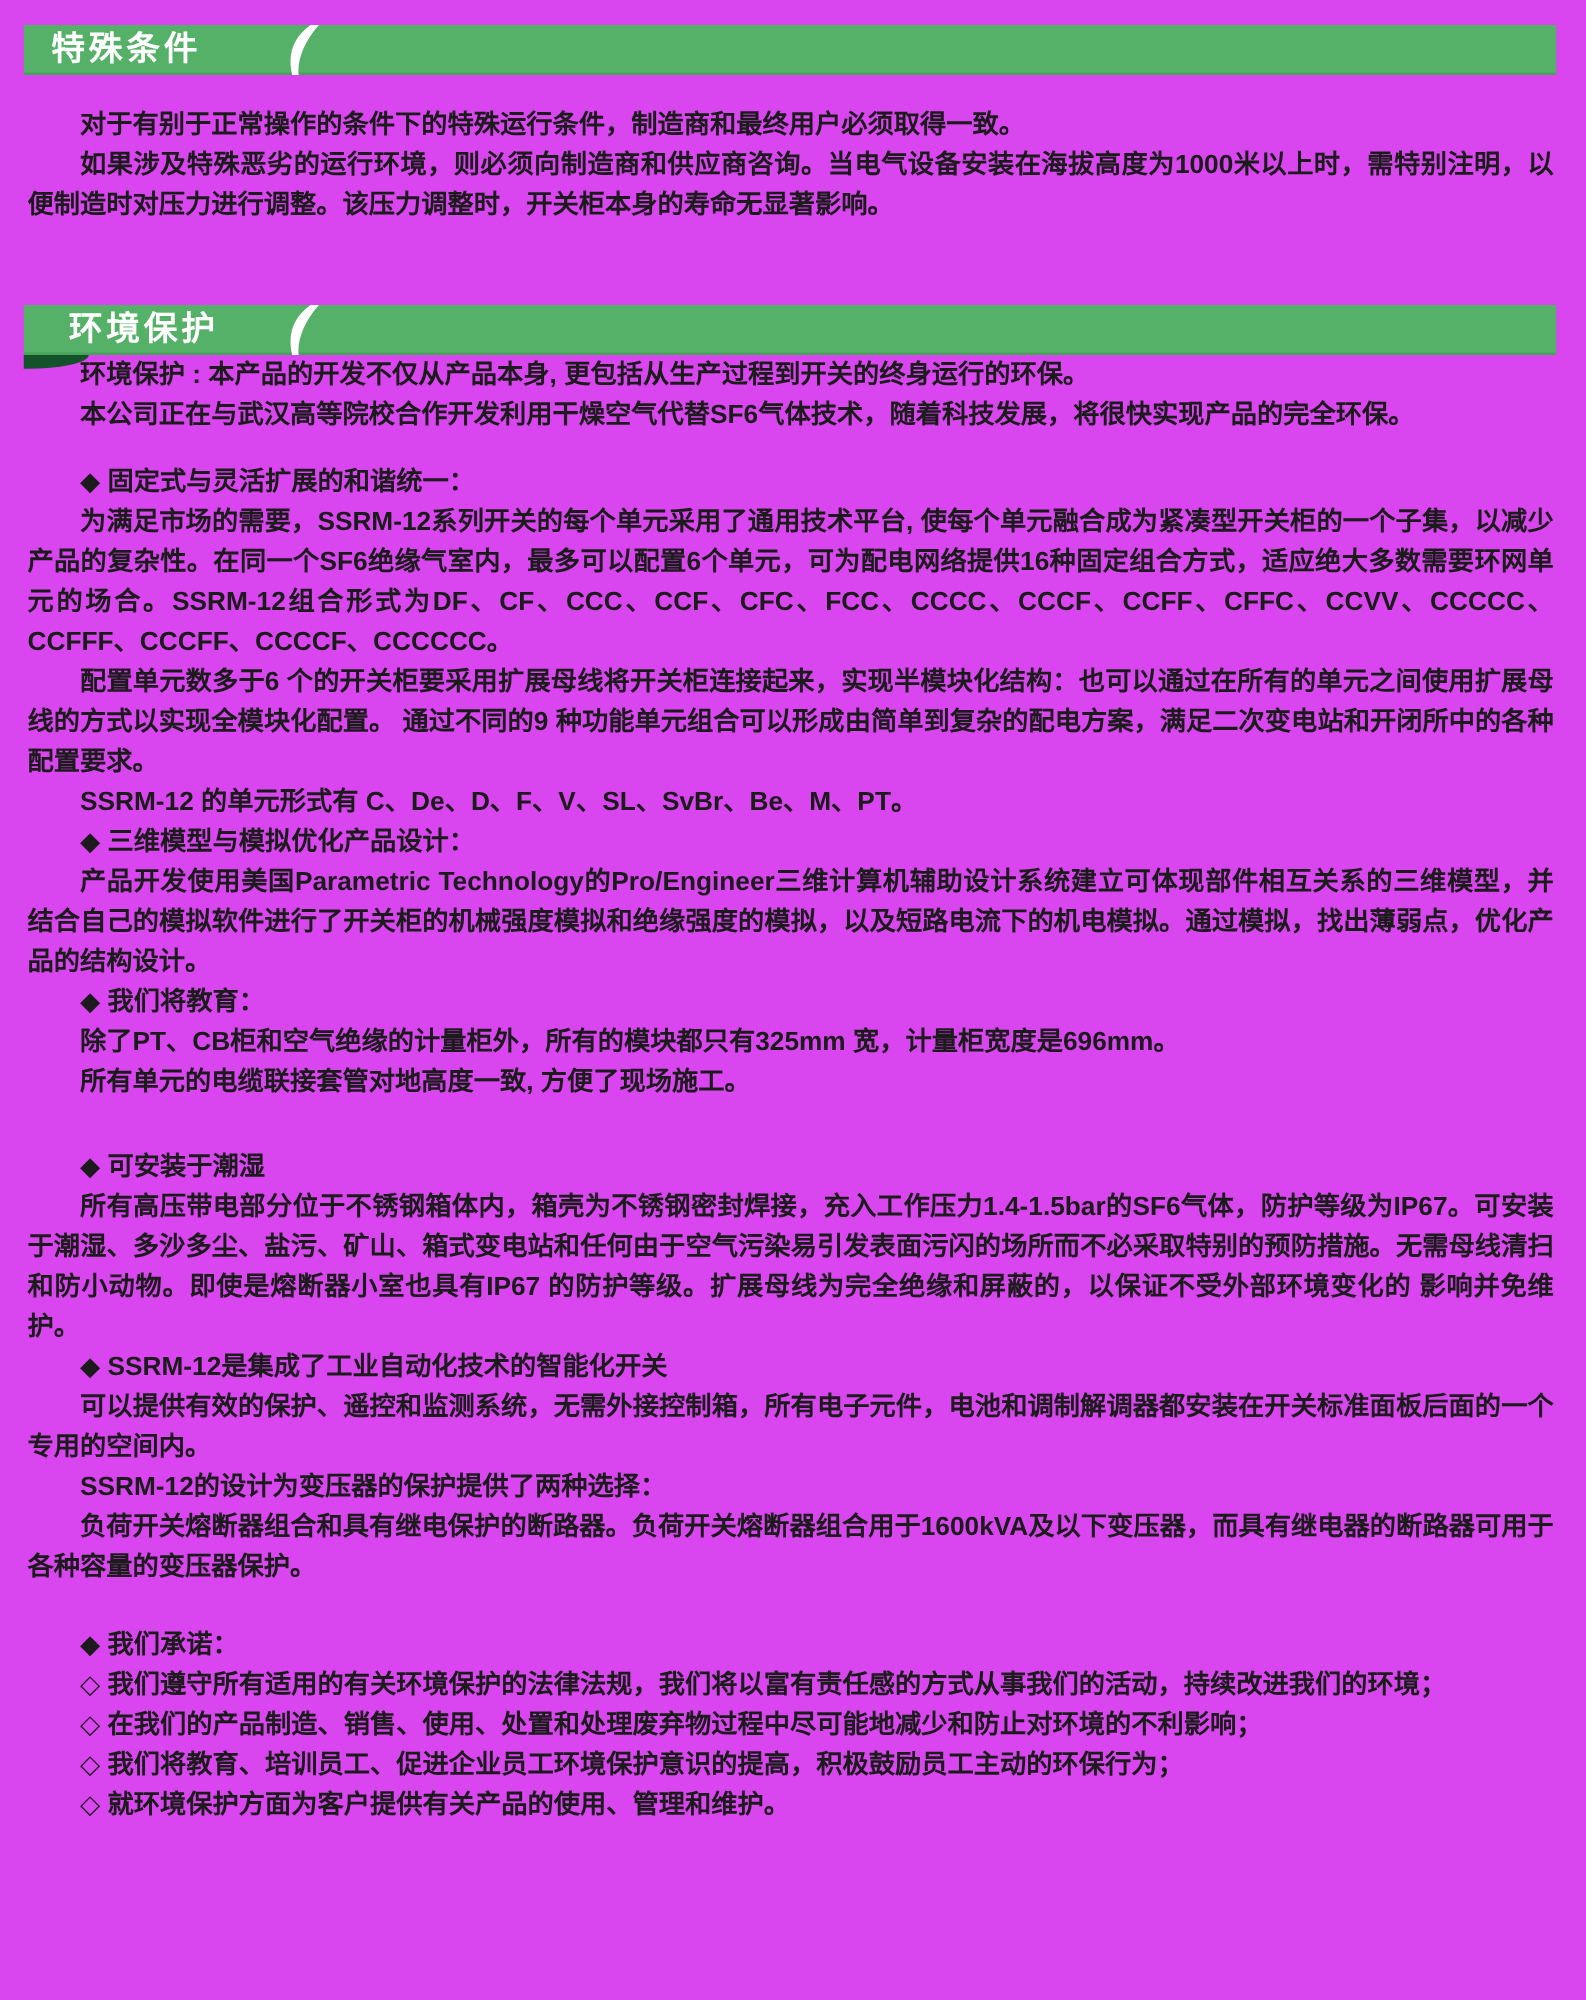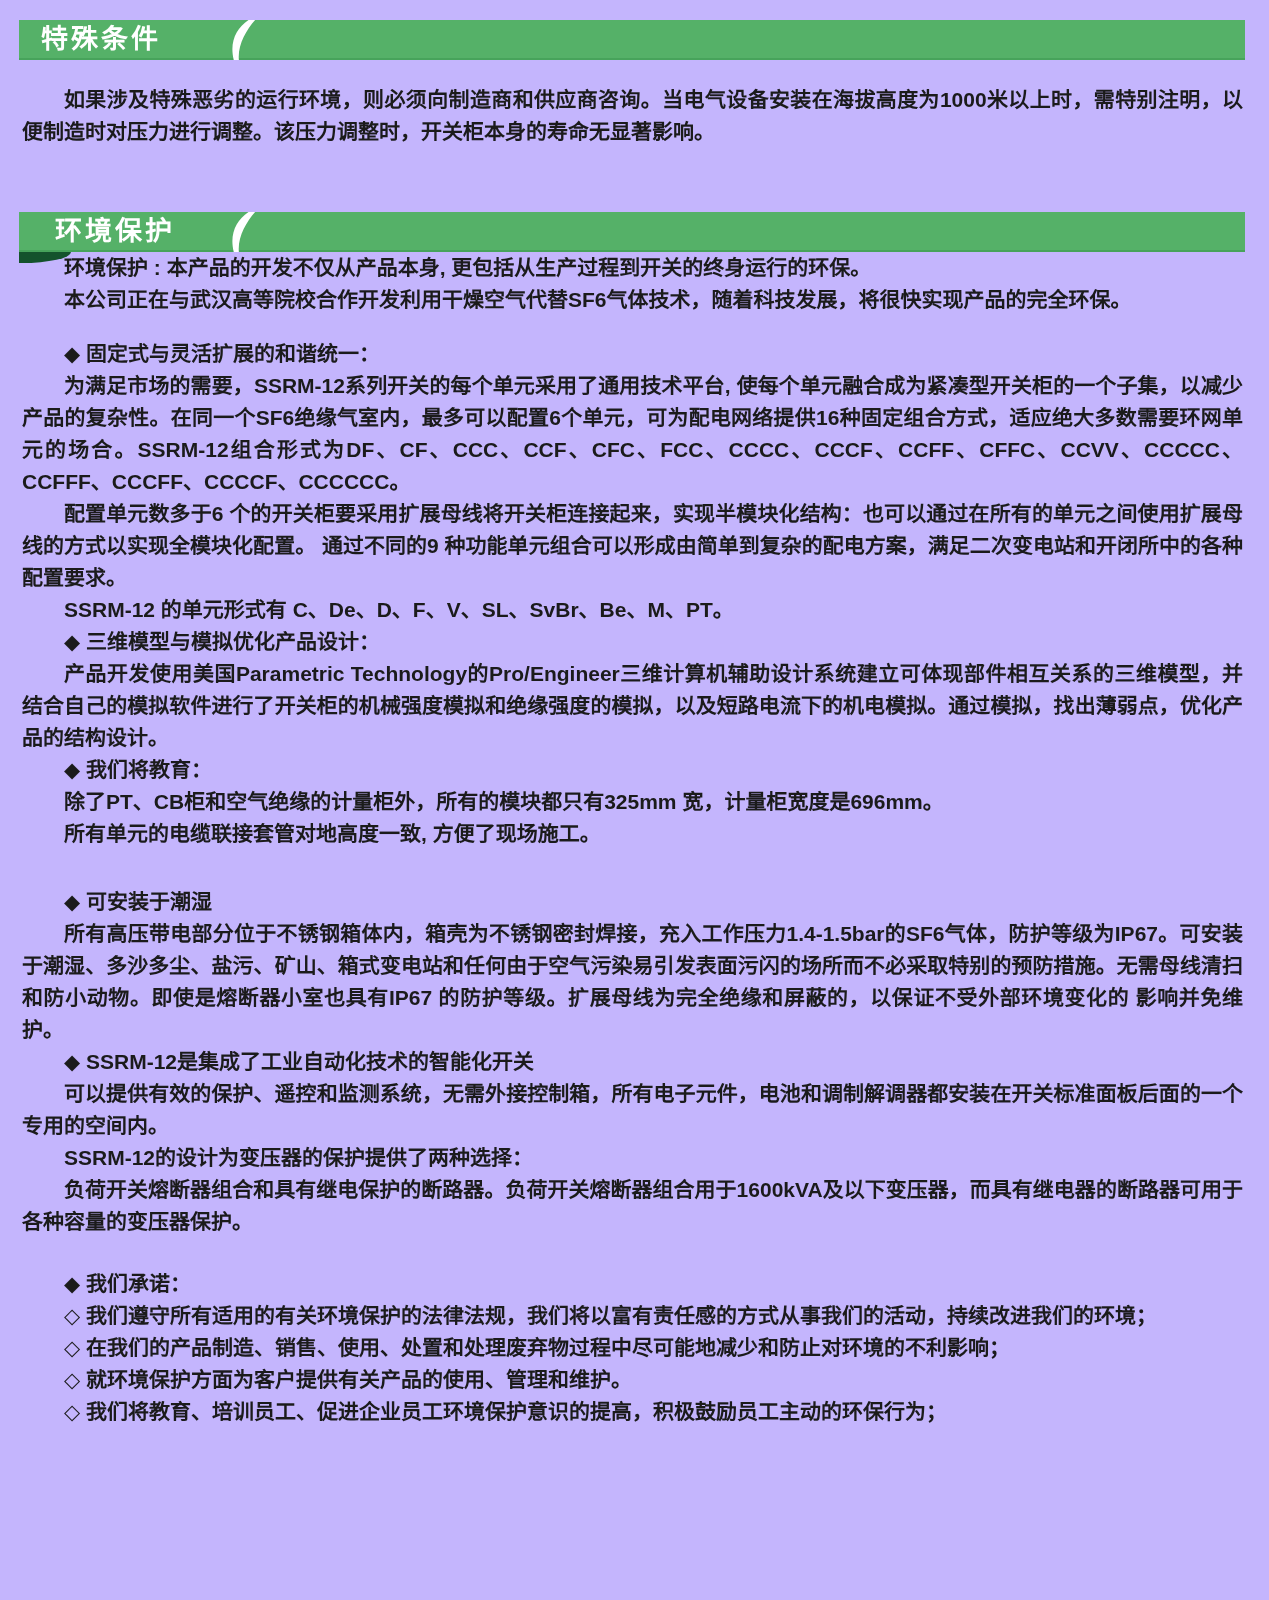--- a/index.html
+++ b/index.html
@@ -1,20 +1,20 @@
 <!DOCTYPE html>
 <html lang="zh-CN"><head>
 <meta charset="utf-8">
 <style>
   html, body { margin: 0; padding: 0; background: #ffffff; }
   .page {
     position: relative;
     width: 1269px;
     height: 1600px;
-    background: #c4b5fd;
+    background: #d946ef;
     overflow: hidden;
     font-family: "Liberation Sans", "DejaVu Sans", sans-serif;
     color: #1b1b1b;
   }
   
   .banner {
     position: relative;
     margin: 0 24px 0 19px;
     height: 38px;
     background: #55b168;
@@ -73,20 +73,21 @@
 <div class="page">
 
   <section>
     <header class="banner banner-first">
       <span class="banner-title">特殊条件</span>
       <svg class="notch" viewBox="0 0 34 40" xmlns="http://www.w3.org/2000/svg">
         <path d="M26,-1 C12,8 5,22 10,41 L15,41 C13,26 22,10 32,-1 Z" fill="#ffffff"></path>
       </svg>
     </header>
     <div class="content content-first">
+      <p class="para">对于有别于正常操作的条件下的特殊运行条件，制造商和最终用户必须取得一致。</p>
       <p class="para">如果涉及特殊恶劣的运行环境，则必须向制造商和供应商咨询。当电气设备安装在海拔高度为1000米以上时，需特别注明，以便制造时对压力进行调整。该压力调整时，开关柜本身的寿命无显著影响。</p>
     </div>
   </section>
 
   <section>
     <header class="banner banner-second">
       <span class="banner-title">环境保护</span>
       <svg class="notch" viewBox="0 0 34 40" xmlns="http://www.w3.org/2000/svg">
         <path d="M26,-1 C12,8 5,22 10,41 L15,41 C13,26 22,10 32,-1 Z" fill="#ffffff"></path>
       </svg>
@@ -112,18 +113,18 @@
       <p class="para">所有高压带电部分位于不锈钢箱体内，箱壳为不锈钢密封焊接，充入工作压力1.4-1.5bar的SF6气体，防护等级为IP67。可安装于潮湿、多沙多尘、盐污、矿山、箱式变电站和任何由于空气污染易引发表面污闪的场所而不必采取特别的预防措施。无需母线清扫和防小动物。即使是熔断器小室也具有IP67 的防护等级。扩展母线为完全绝缘和屏蔽的，以保证不受外部环境变化的 影响并免维护。</p>
 
       <p class="heading">◆ SSRM-12是集成了工业自动化技术的智能化开关</p>
       <p class="para">可以提供有效的保护、遥控和监测系统，无需外接控制箱，所有电子元件，电池和调制解调器都安装在开关标准面板后面的一个专用的空间内。</p>
       <p class="para">SSRM-12的设计为变压器的保护提供了两种选择：</p>
       <p class="para">负荷开关熔断器组合和具有继电保护的断路器。负荷开关熔断器组合用于1600kVA及以下变压器，而具有继电器的断路器可用于各种容量的变压器保护。</p>
 
       <p class="heading gap-lg">◆ 我们承诺：</p>
       <p class="para">◇ 我们遵守所有适用的有关环境保护的法律法规，我们将以富有责任感的方式从事我们的活动，持续改进我们的环境；</p>
       <p class="para">◇ 在我们的产品制造、销售、使用、处置和处理废弃物过程中尽可能地减少和防止对环境的不利影响；</p>
+      <p class="para">◇ 我们将教育、培训员工、促进企业员工环境保护意识的提高，积极鼓励员工主动的环保行为；</p>
       <p class="para">◇ 就环境保护方面为客户提供有关产品的使用、管理和维护。</p>
-      <p class="para">◇ 我们将教育、培训员工、促进企业员工环境保护意识的提高，积极鼓励员工主动的环保行为；</p>
     </div>
   </section>
 
 </div>
 
 </body></html>

